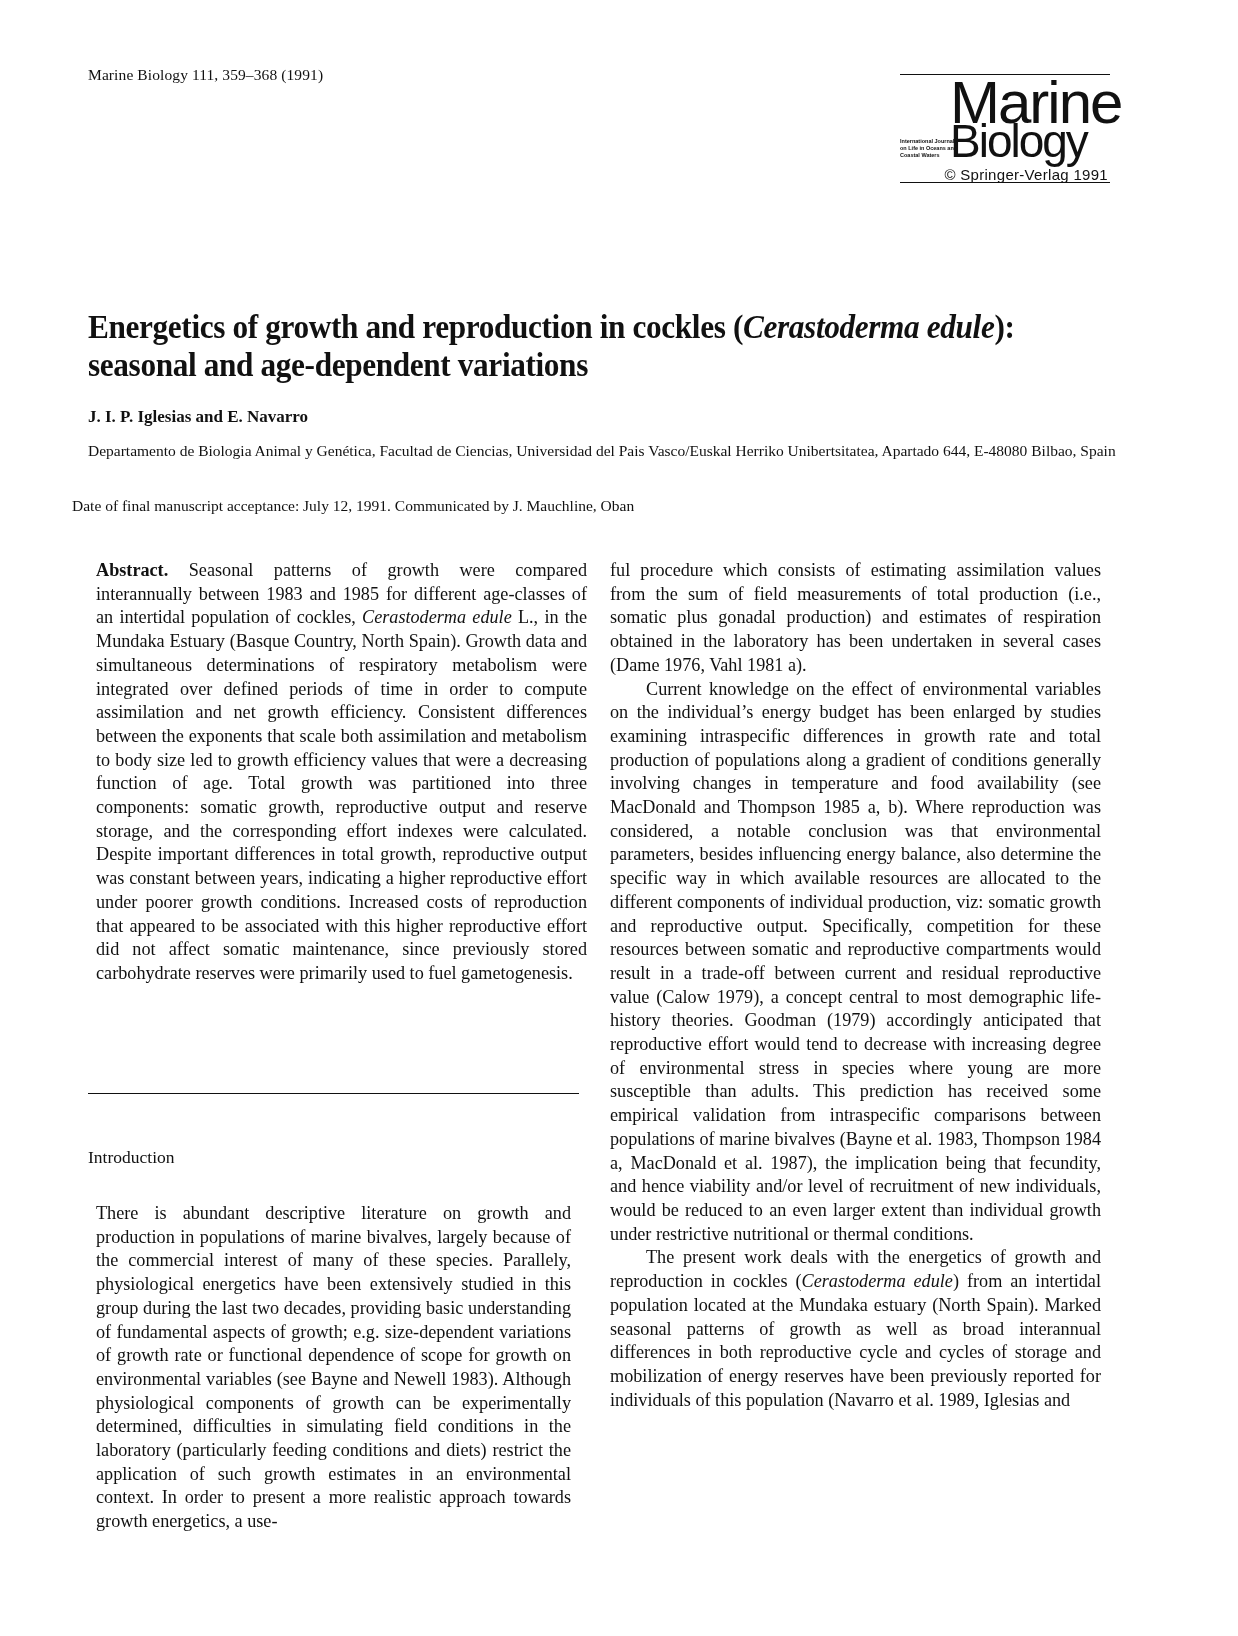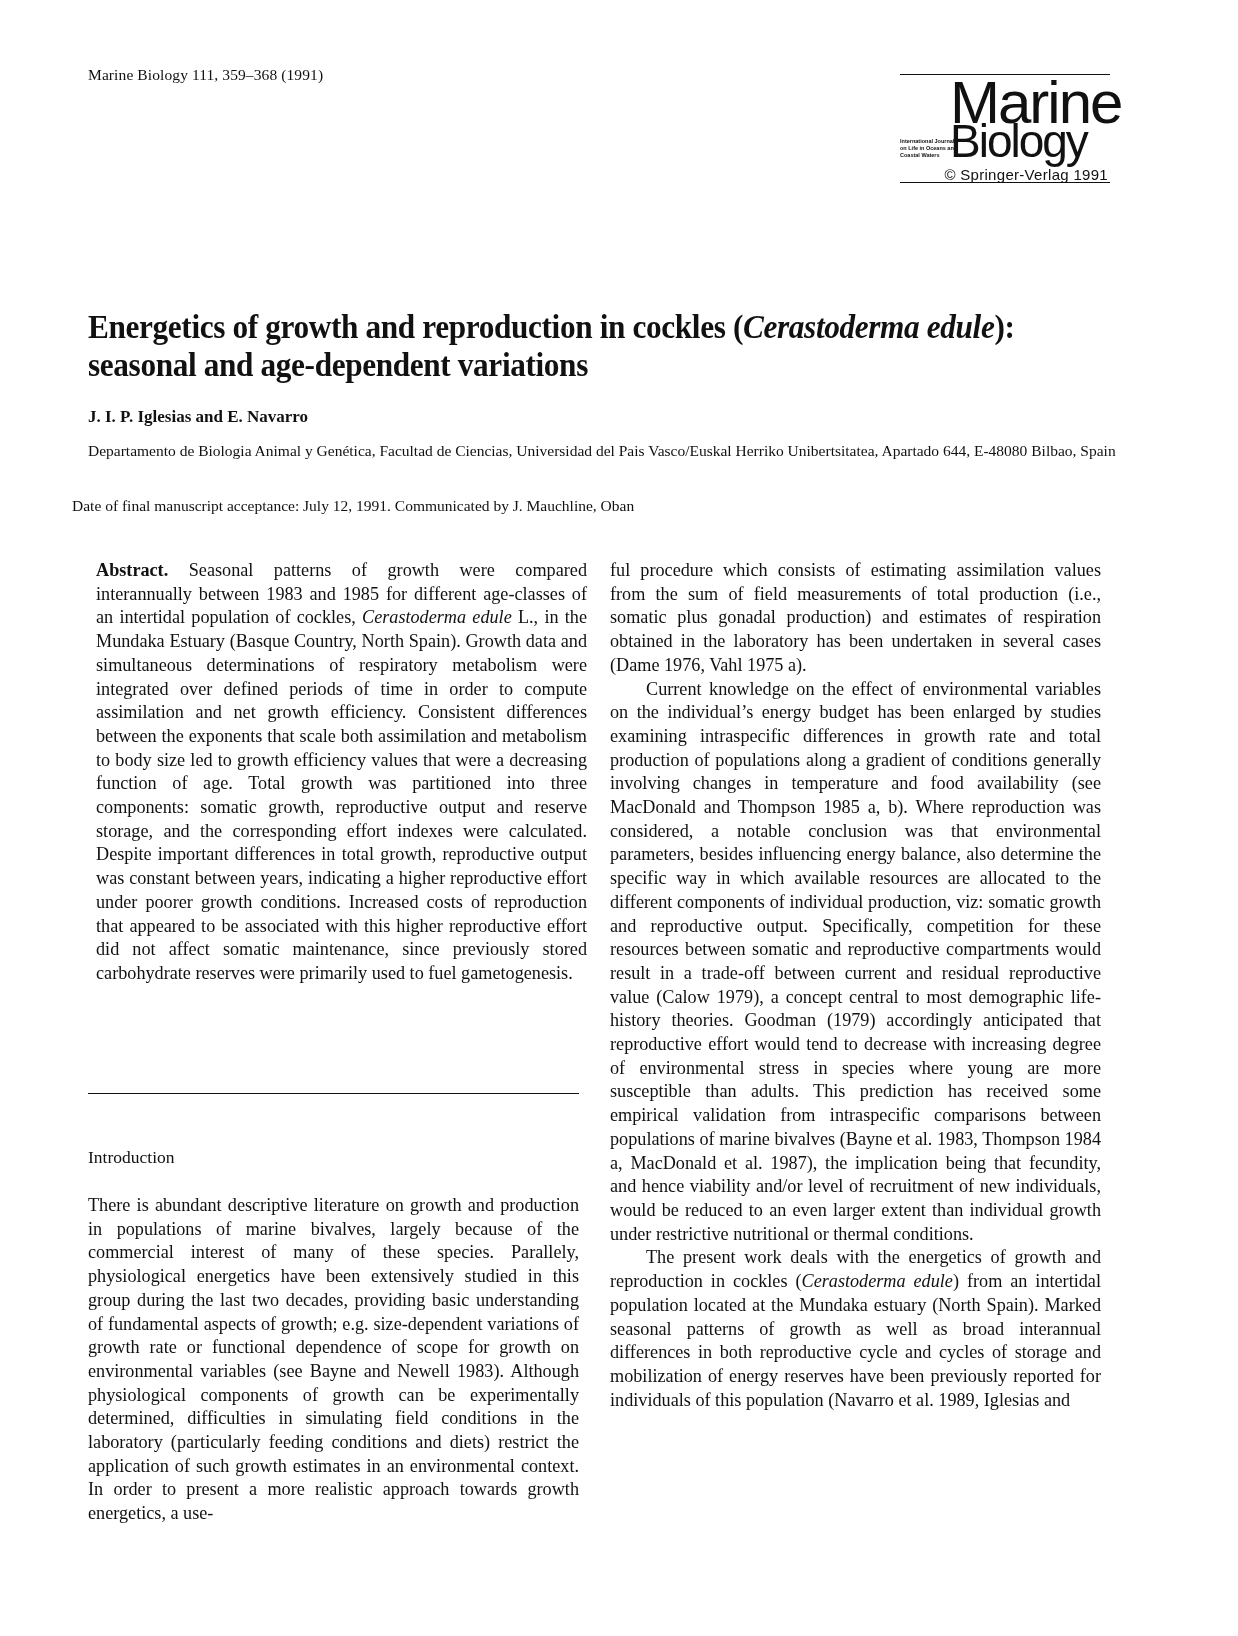--- a/index.html
+++ b/index.html
@@ -68,21 +68,21 @@
     border-top: 1.4px solid #111;
   }
   .section-heading {
     position: absolute; left: 88px; top: 1147px;
     font-weight: normal; font-size: 17.5px;
   }
   .intro {
     position: absolute; left: 88px; top: 1194px; width: 491px;
     font-size: 18.2px; line-height: 23.7px; text-align: justify;
   }
-  .intro p { margin: 0; }
+  .intro p { margin: 8px; }
 </style>
 </head>
 <body>
 
 <div class="running-head">Marine Biology 111, 359–368 (1991)</div>
 
 <div class="logo">
   <div class="rule-top"></div>
   <div class="word-marine">Marine</div>
   <div class="tagline">International Journal on Life in Oceans and Coastal Waters</div>
@@ -106,16 +106,16 @@
 
 <div class="abstract-rule"></div>
 
 <div class="section-heading">Introduction</div>
 
 <div class="intro">
   <p id="intro-left">There is abundant descriptive literature on growth and production in populations of marine bivalves, largely because of the commercial interest of many of these species. Parallely, physiological energetics have been extensively studied in this group during the last two decades, providing basic understanding of fundamental aspects of growth; e.g. size-dependent variations of growth rate or functional dependence of scope for growth on environmental variables (see Bayne and Newell 1983). Although physiological components of growth can be experimentally determined, difficulties in simulating field conditions in the laboratory (particularly feeding conditions and diets) restrict the application of such growth estimates in an environmental context. In order to present a more realistic approach towards growth energetics, a use-</p>
 </div>
 
 <div class="col col-right">
-  <p id="intro-right-1">ful procedure which consists of estimating assimilation values from the sum of field measurements of total production (i.e., somatic plus gonadal production) and estimates of respiration obtained in the laboratory has been undertaken in several cases (Dame 1976, Vahl 1975 a).</p>
+  <p id="intro-right-1">ful procedure which consists of estimating assimilation values from the sum of field measurements of total production (i.e., somatic plus gonadal production) and estimates of respiration obtained in the laboratory has been undertaken in several cases (Dame 1976, Vahl 1981 a).</p>
   <p id="intro-right-2" class="indent">Current knowledge on the effect of environmental variables on the individual’s energy budget has been enlarged by studies examining intraspecific differences in growth rate and total production of populations along a gradient of conditions generally involving changes in temperature and food availability (see MacDonald and Thompson 1985 a, b). Where reproduction was considered, a notable conclusion was that environmental parameters, besides influencing energy balance, also determine the specific way in which available resources are allocated to the different components of individual production, viz: somatic growth and reproductive output. Specifically, competition for these resources between somatic and reproductive compartments would result in a trade-off between current and residual reproductive value (Calow 1979), a concept central to most demographic life-history theories. Goodman (1979) accordingly anticipated that reproductive effort would tend to decrease with increasing degree of environmental stress in species where young are more susceptible than adults. This prediction has received some empirical validation from intraspecific comparisons between populations of marine bivalves (Bayne et al. 1983, Thompson 1984 a, MacDonald et al. 1987), the implication being that fecundity, and hence viability and/or level of recruitment of new individuals, would be reduced to an even larger extent than individual growth under restrictive nutritional or thermal conditions.</p>
   <p class="indent"><span>The present work deals with the energetics of growth and reproduction in cockles (</span><i>Cerastoderma edule</i><span>) from an intertidal population located at the Mundaka estuary (North Spain). Marked seasonal patterns of growth as well as broad interannual differences in both reproductive cycle and cycles of storage and mobilization of energy reserves have been previously reported for individuals of this population (Navarro et al. 1989, Iglesias and</span></p>
 </div>
 
 </body></html>

